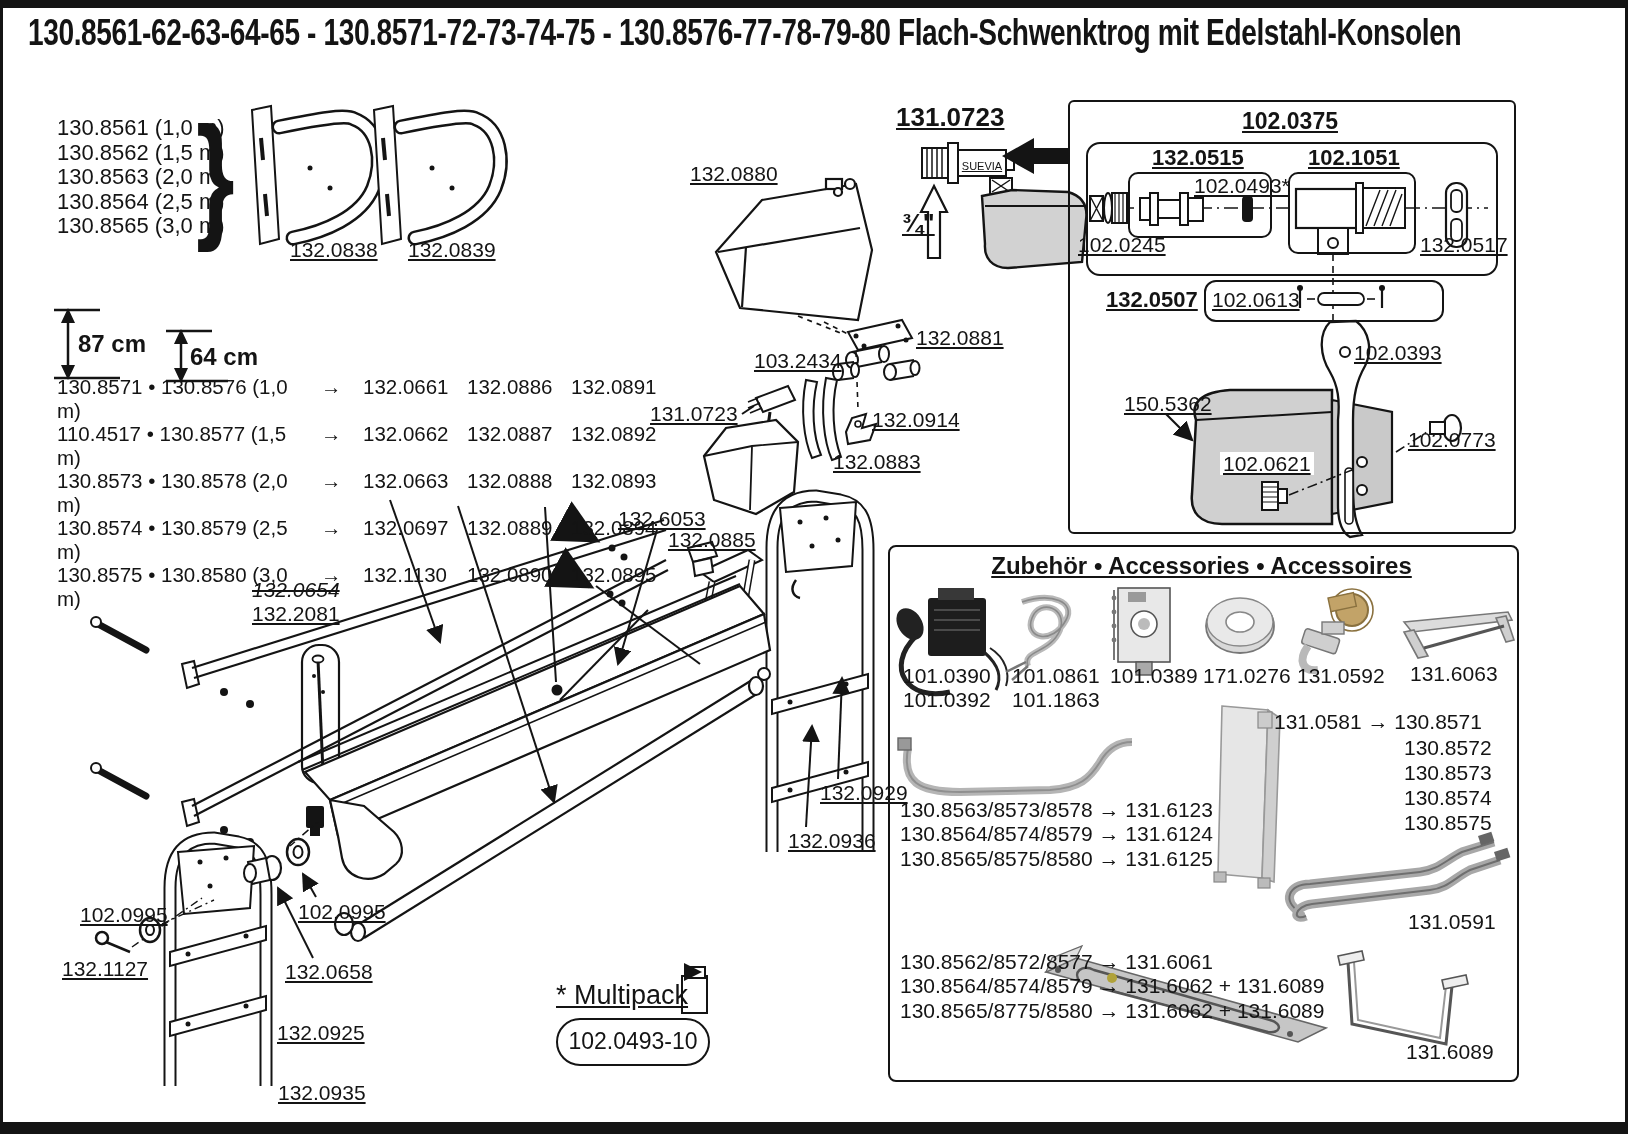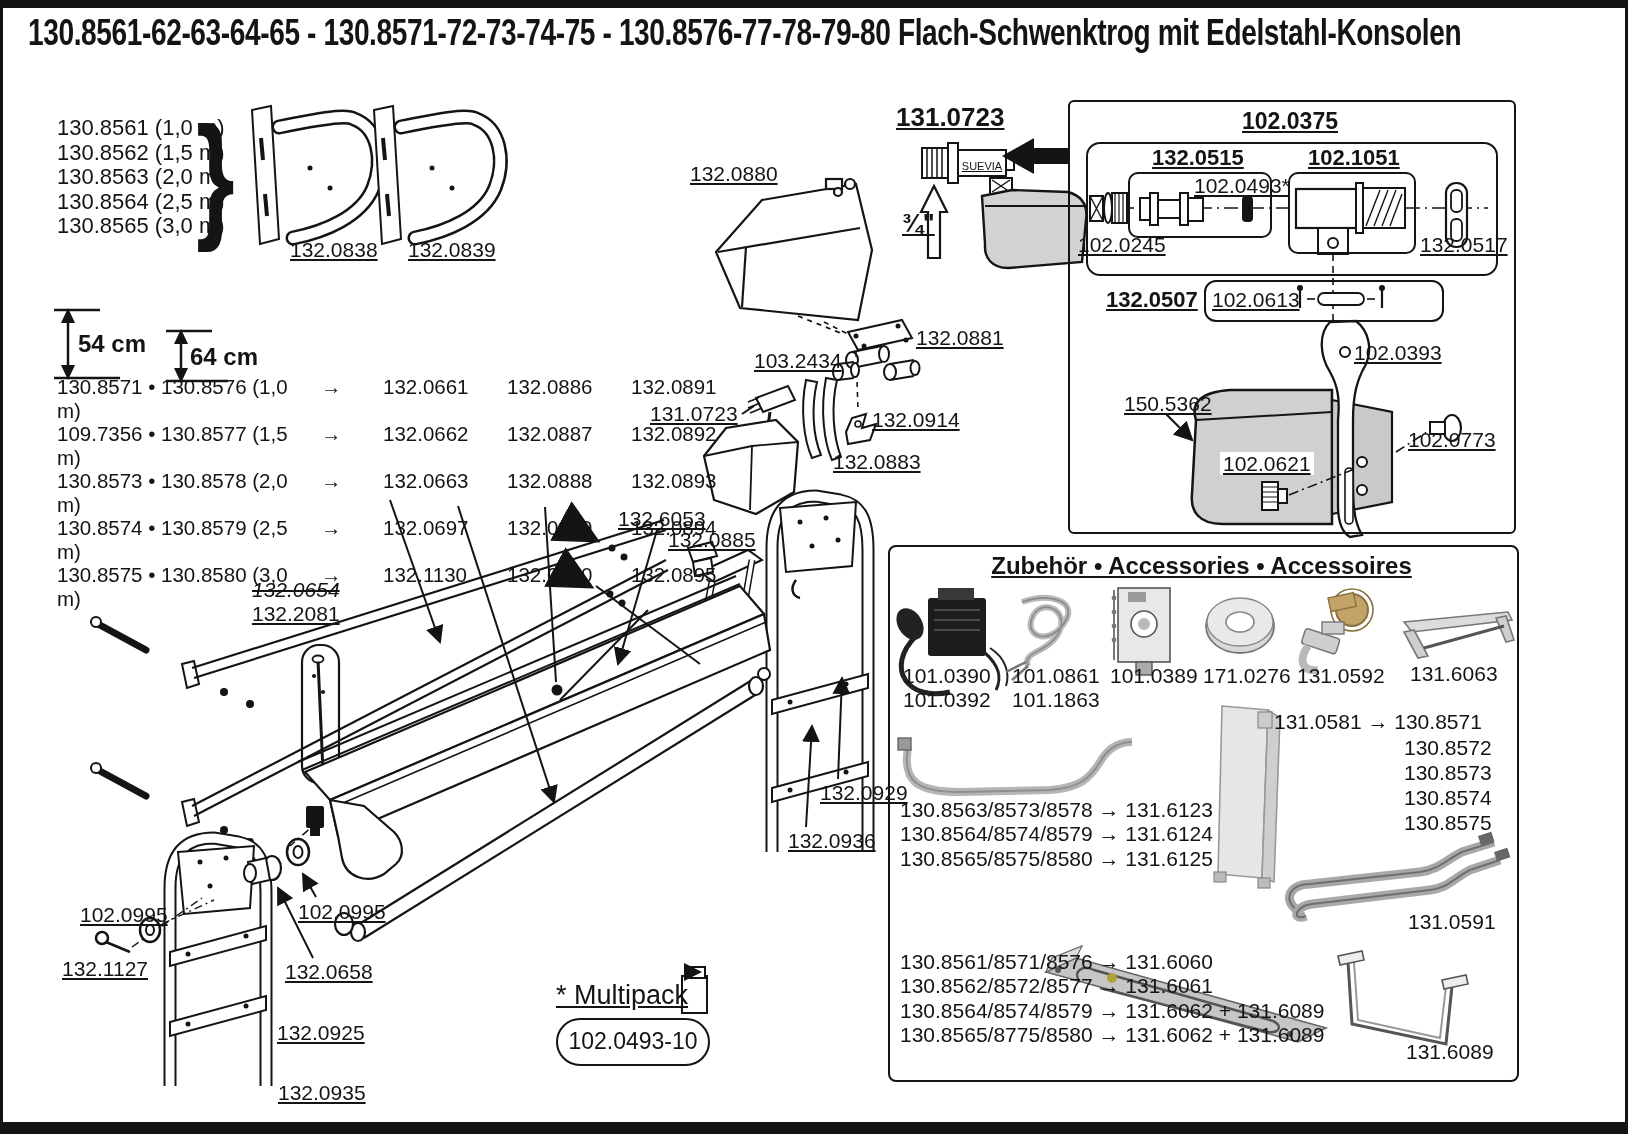--- a/index.html
+++ b/index.html
@@ -12,21 +12,21 @@
   .title{position:absolute;left:28px;top:12px;font-size:36px;font-weight:bold;
          letter-spacing:-0.5px;transform:scaleX(0.78);transform-origin:left top;white-space:nowrap;}
   .models{position:absolute;left:57px;top:116px;font-size:22px;line-height:24.5px;}
   .brace{position:absolute;left:196px;top:96px;font-size:138px;font-weight:bold;
          transform:scaleX(0.72);transform-origin:left top;}
   .dim{position:absolute;font-size:24px;font-weight:bold;}
   .ptable{position:absolute;left:57px;top:375px;font-size:20.5px;line-height:23.5px;}
   .prow{display:flex;gap:12px;}
   .prow .m{width:252px;}
   .prow .ar{width:30px;}
-  .prow .p{width:92px;margin-left:20px;}
+  .prow .p{width:92px;}
   .boxframe{position:absolute;border:2.5px solid #141414;border-radius:8px;background:transparent;}
   .boxthin{position:absolute;border:2px solid #141414;border-radius:14px;}
   .ctr{text-align:center;}
   .whitebg{background:#fff;padding:0 3px;}
   .pill{position:absolute;border:2.5px solid #141414;border-radius:24px;text-align:center;
         font-size:23px;line-height:43px;}
   .acclist{position:absolute;font-size:21px;line-height:24.3px;}
   svg{position:absolute;left:0;top:0;}
 </style>
 </head>
@@ -371,33 +371,33 @@
     <div>130.8561 (1,0 m)</div>
     <div>130.8562 (1,5 m)</div>
     <div>130.8563 (2,0 m)</div>
     <div>130.8564 (2,5 m)</div>
     <div>130.8565 (3,0 m)</div>
   </div>
   <div class="brace">}</div>
   <div class="lbl" style="left:290px;top:238px">132.0838</div>
   <div class="lbl" style="left:408px;top:238px">132.0839</div>
 
-  <div class="dim" style="left:78px;top:330px">54 cm</div>
+  <div class="dim" style="left:78px;top:330px">87 cm</div>
   <div class="dim" style="left:190px;top:343px">64 cm</div>
 
   <div class="ptable">
     <div class="prow">
       <span class="m">130.8571 • 130.8576 (1,0 m)</span>
         <span class="ar">→</span>
         <span class="p">132.0661</span>
         <span class="p">132.0886</span>
         <span class="p">132.0891</span>
     </div>
     <div class="prow">
-      <span class="m">109.7356 • 130.8577 (1,5 m)</span>
+      <span class="m">110.4517 • 130.8577 (1,5 m)</span>
         <span class="ar">→</span>
         <span class="p">132.0662</span>
         <span class="p">132.0887</span>
         <span class="p">132.0892</span>
     </div>
     <div class="prow">
       <span class="m">130.8573 • 130.8578 (2,0 m)</span>
         <span class="ar">→</span>
         <span class="p">132.0663</span>
         <span class="p">132.0888</span>
@@ -496,21 +496,20 @@
 
   <div class="acclist" style="left:900px;top:798px">
     <div>130.8563/8573/8578 → 131.6123</div>
     <div>130.8564/8574/8579 → 131.6124</div>
     <div>130.8565/8575/8580 → 131.6125</div>
   </div>
 
   <div class="acclist" style="left:1408px;top:910px">131.0591</div>
 
   <div class="acclist" style="left:900px;top:950px">
-    <div>130.8561/8571/8576 → 131.6060</div>
     <div>130.8562/8572/8577 → 131.6061</div>
     <div>130.8564/8574/8579 → 131.6062 + 131.6089</div>
     <div>130.8565/8775/8580 → 131.6062 + 131.6089</div>
   </div>
 
   <div class="acclist" style="left:1406px;top:1040px">131.6089</div>
 
 </div>
 
 </body></html>

